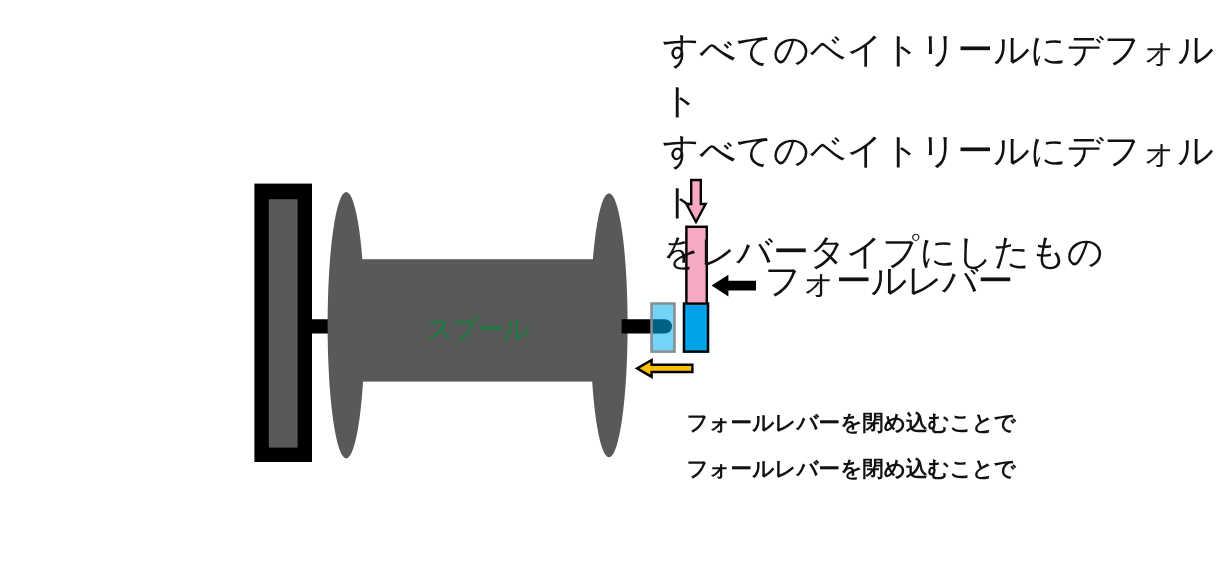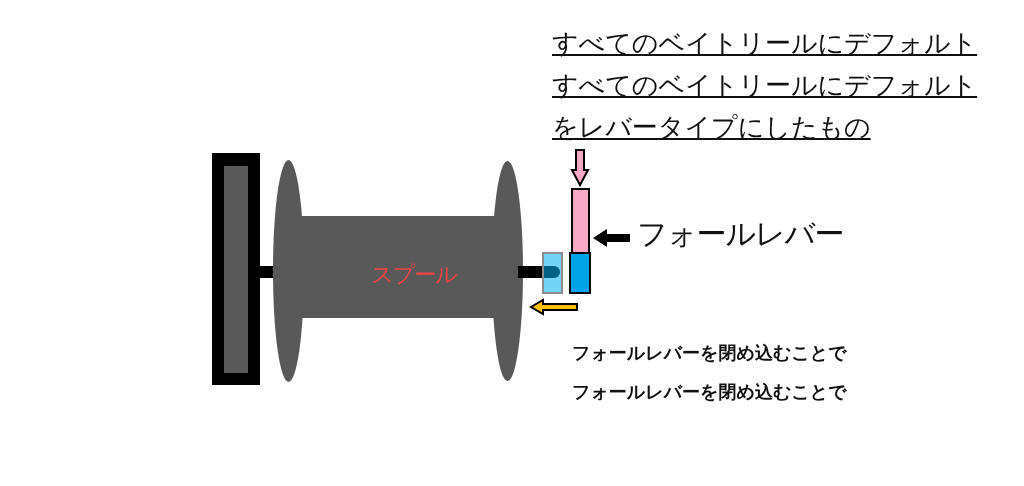--- a/index.html
+++ b/index.html
@@ -6,29 +6,29 @@
   body { width:1024px; height:486px; position:relative; overflow:hidden;
          font-family: "DejaVu Sans", "Liberation Sans", sans-serif; }
   .abs { position:absolute; }
   .frame-outer { left:212px; top:153px; width:48px; height:232px; background:#000; }
   .frame-inner { left:224px; top:166px; width:24px; height:207px; background:#595959; }
   .shaft-left { left:258px; top:266px; width:22px; height:12px; background:#000; border-radius:0 6px 6px 0; }
   .flange { background:#595959; border-radius:50%; }
   .flange-left  { left:273px; top:160px; width:31px; height:222px; }
   .flange-right { left:492px; top:161px; width:31px; height:220px; }
   .spool-body { left:300px; top:216px; width:196px; height:102px; background:#595959; }
-  .spool-label { left:316px; top:216px; width:196px; height:118px; display:flex; align-items:center;
-                 justify-content:center; color:#ef4444; font-size:22px; letter-spacing:-1px; }
+  .spool-label { left:300px; top:216px; width:196px; height:118px; display:flex; align-items:center;
+                 justify-content:center; color:#15803d; font-size:22px; letter-spacing:-1px; }
   .shaft-right { left:518px; top:266px; width:42px; height:12px; background:#000; border-radius:0 6px 6px 0; }
   .block-light { left:542px; top:252px; width:17px; height:38px; background:rgba(0,176,240,0.55);
                  border:2px solid #8c8c8c; }
   .block-blue { left:569px; top:252px; width:18px; height:38px; background:#00A2E8; border:2px solid #000; }
   .bar-pink { left:571px; top:188px; width:15px; height:62px; background:#F7A8C4; border:2px solid #000; }
   .text-block { color:#111; line-height:40px; }
-  .top-note { left:552px; top:22px; font-size:26px; line-height:42px;text-decoration:underline; }
+  .top-note { left:552px; top:22px; font-size:30px; line-height:42px; }
   .lever-label { left:637px; top:214px; font-size:30px; font-weight:normal; letter-spacing:-1px; color:#111; }
   .bottom-note { left:537px; top:333px; font-size:18px; font-weight:bold; line-height:39px;margin-left:35px; }
 </style>
 </head>
 <body>
 
 <div class="abs frame-outer"></div>
 <div class="abs frame-inner"></div>
 <div class="abs shaft-left"></div>
 

